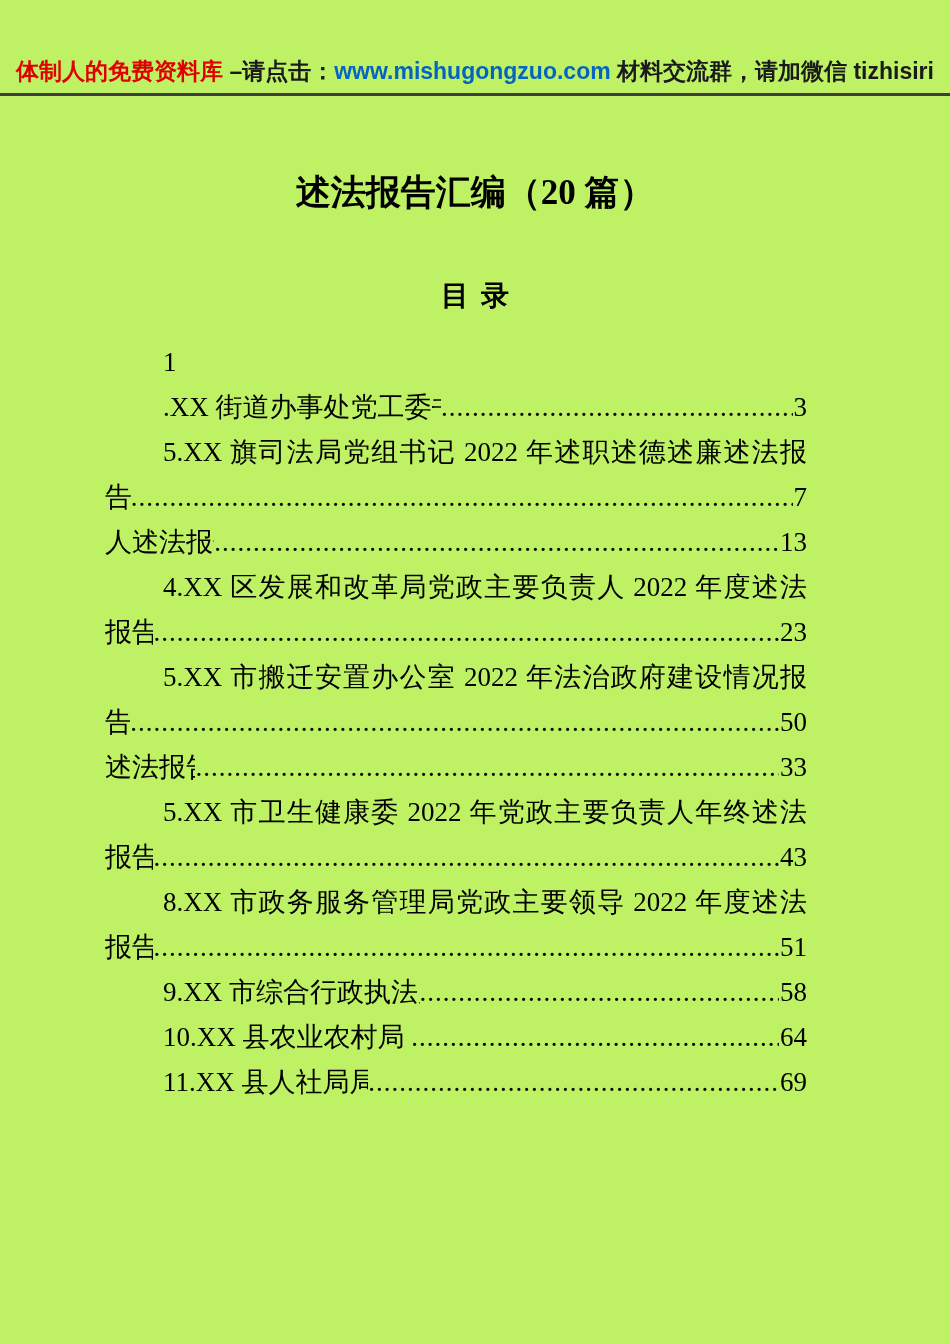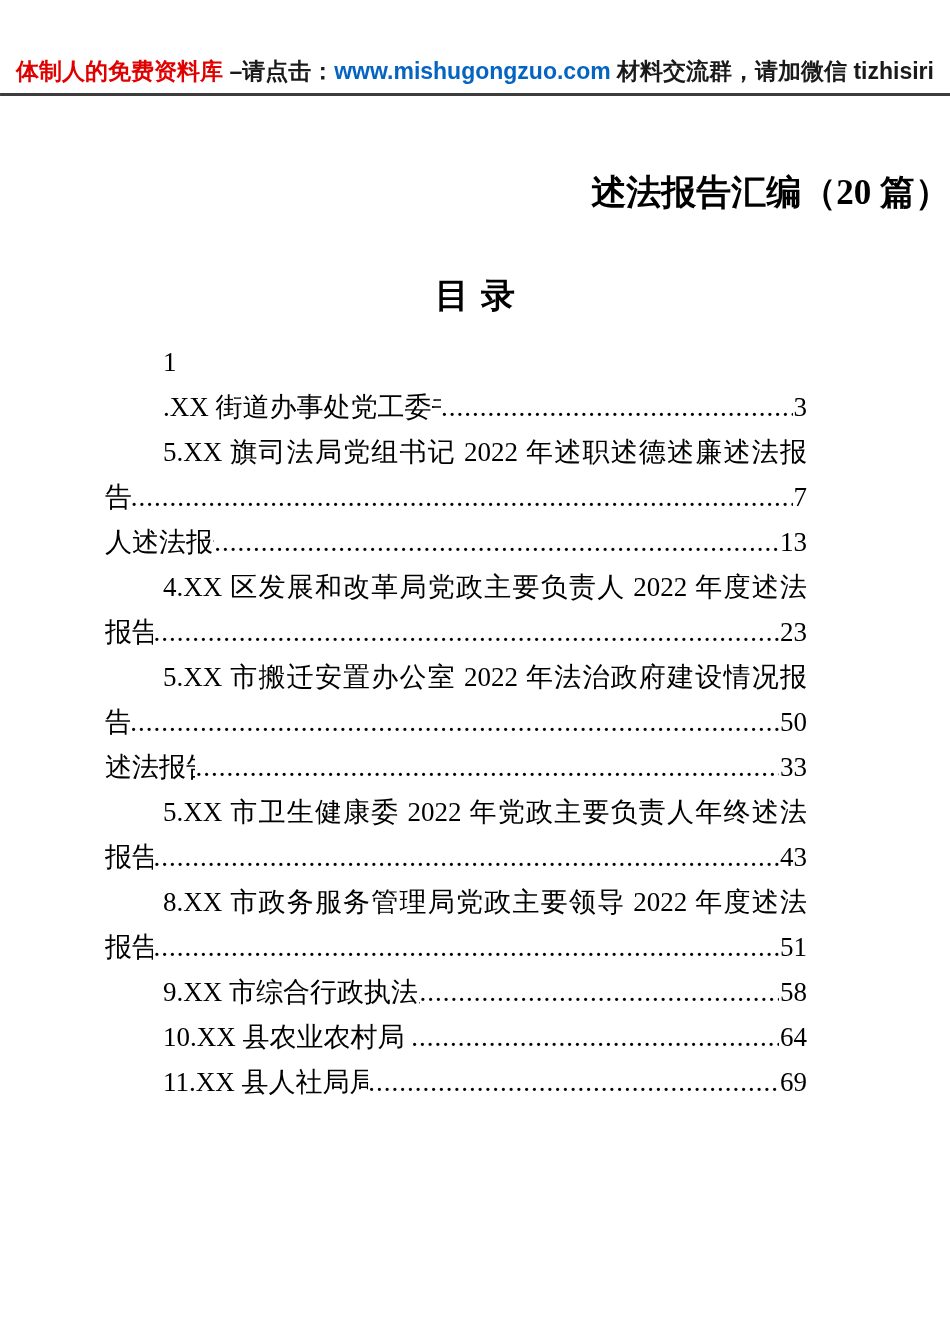--- a/index.html
+++ b/index.html
@@ -1,21 +1,21 @@
 <!DOCTYPE html>
 <html><head>
 <meta charset="utf-8">
 <style>
   html, body { margin: 0; padding: 0; background: #888; }
   .page {
     position: relative;
     width: 950px;
     height: 1344px;
     margin: 0 auto;
-    background: #ffffff;
+    background: #bef264;
     overflow: hidden;
     font-family: "Liberation Serif", "DejaVu Serif", serif;
     color: #000000;
   }
 
   
   .banner {
     position: absolute;
     top: 56px;
     left: 50%;
@@ -31,32 +31,32 @@
   }
   .banner .brand { color: #e00000; }
   .banner .url   { color: #0563c1; }
 
   
   .doc-title {
     position: absolute;
     top: 172px;
     left: 0;
     width: 100%;
-    text-align: right;
+    text-align: center;
     font-size: 35px;
     font-weight: bold;
     line-height: 42px;
   }
   .toc-heading {
     position: absolute;
     top: 276px;
     left: 0;
     width: 100%;
     text-align: center;
-    font-size: 34px;
+    font-size: 28px;
     font-weight: bold;
     line-height: 40px;
     letter-spacing: 12px;
     text-indent: 12px;
   }
 
   
   .toc {
     position: absolute;
     top: 340px;

